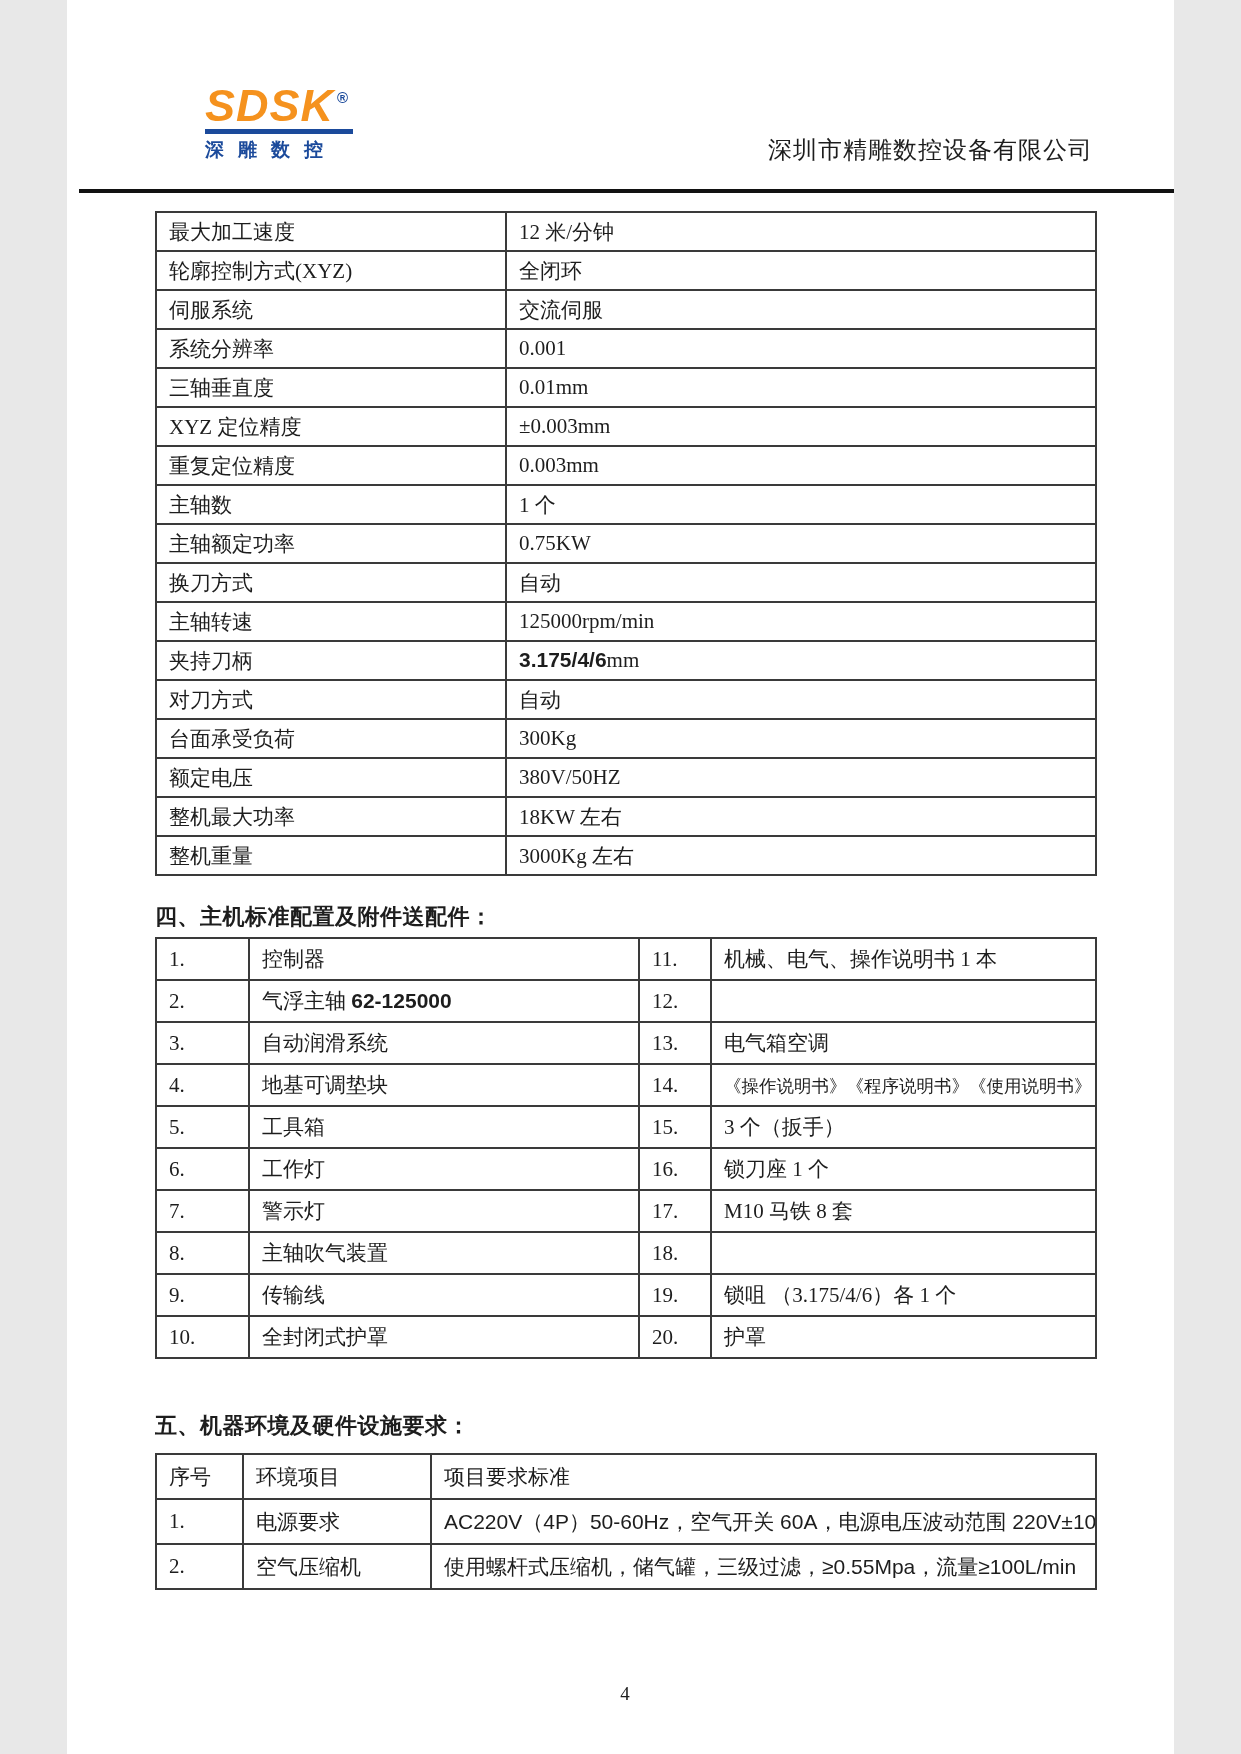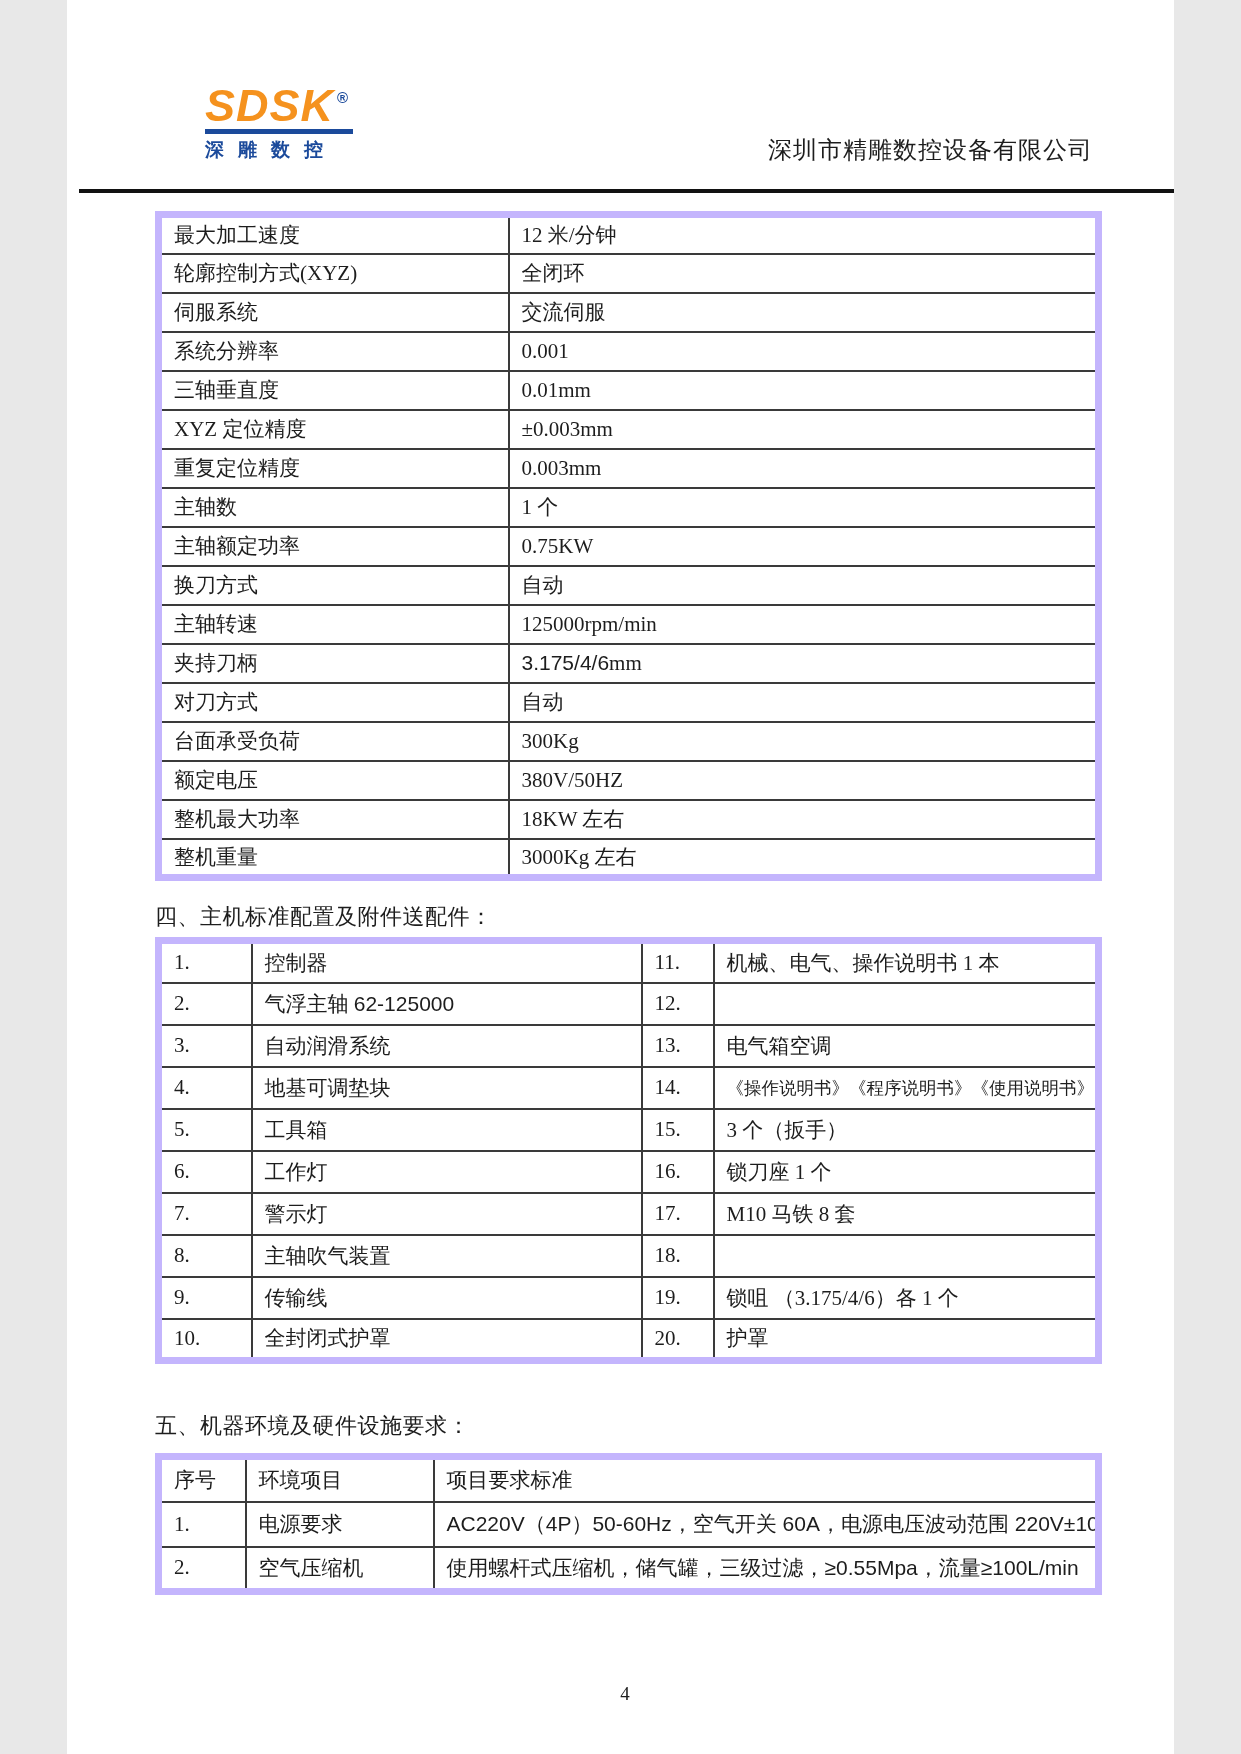--- a/index.html
+++ b/index.html
@@ -28,42 +28,42 @@
     font-weight:bold; font-size:19px; color:#1b4a9b;
     letter-spacing:14px; margin-top:3px; white-space:nowrap;
   }
   .company { position:absolute; top:134px; right:81px; font-size:24px; letter-spacing:1px; }
   .rule { position:absolute; top:189px; left:12px; width:1218px; height:4px; background:#121212; }
 
   
   table.t {
     position:absolute; left:88px; width:940px;
     border-collapse:collapse; table-layout:fixed;
-    border:7px solid #c4b5fd;
+    border:2px solid #c4b5fd;
   }
   table.t td, table.t th {
     border:2px solid #3a3a3a;
     font-size:21px; font-weight:normal; text-align:left;
     padding:0 4px 0 12px; vertical-align:middle;
     white-space:nowrap; overflow:hidden;
   }
   #spec-table { top:211px; }
   #spec-table tr { height:39px; }
   #config-table { top:937px; }
   #config-table tr { height:42px; }
   #env-table { top:1453px;border-radius:23px; }
   #env-table tr { height:45px; }
 
-  .sans { font-family:"Liberation Sans","DejaVu Sans",sans-serif; font-weight:normal; }
+  .sans { font-family:"Liberation Sans","DejaVu Sans",sans-serif; font-weight:bold; }
   .small { font-size:17.5px; }
   .req { font-family:"Liberation Sans","DejaVu Sans",sans-serif; font-weight:600; font-size:19px; padding-left:10px; }
 
   .section-title {
     position:absolute; left:88px;
-    font-size:22px; font-weight:normal; letter-spacing:0.5px;
+    font-size:22px; font-weight:bold; letter-spacing:0.5px;
   }
   #title4 { top:902px; }
   #title5 { top:1411px; }
 
   .pageno { position:absolute; top:1683px; left:88px; width:940px; text-align:center; font-size:19px; }
 </style>
 </head>
 <body>
 
 <div class="page">

